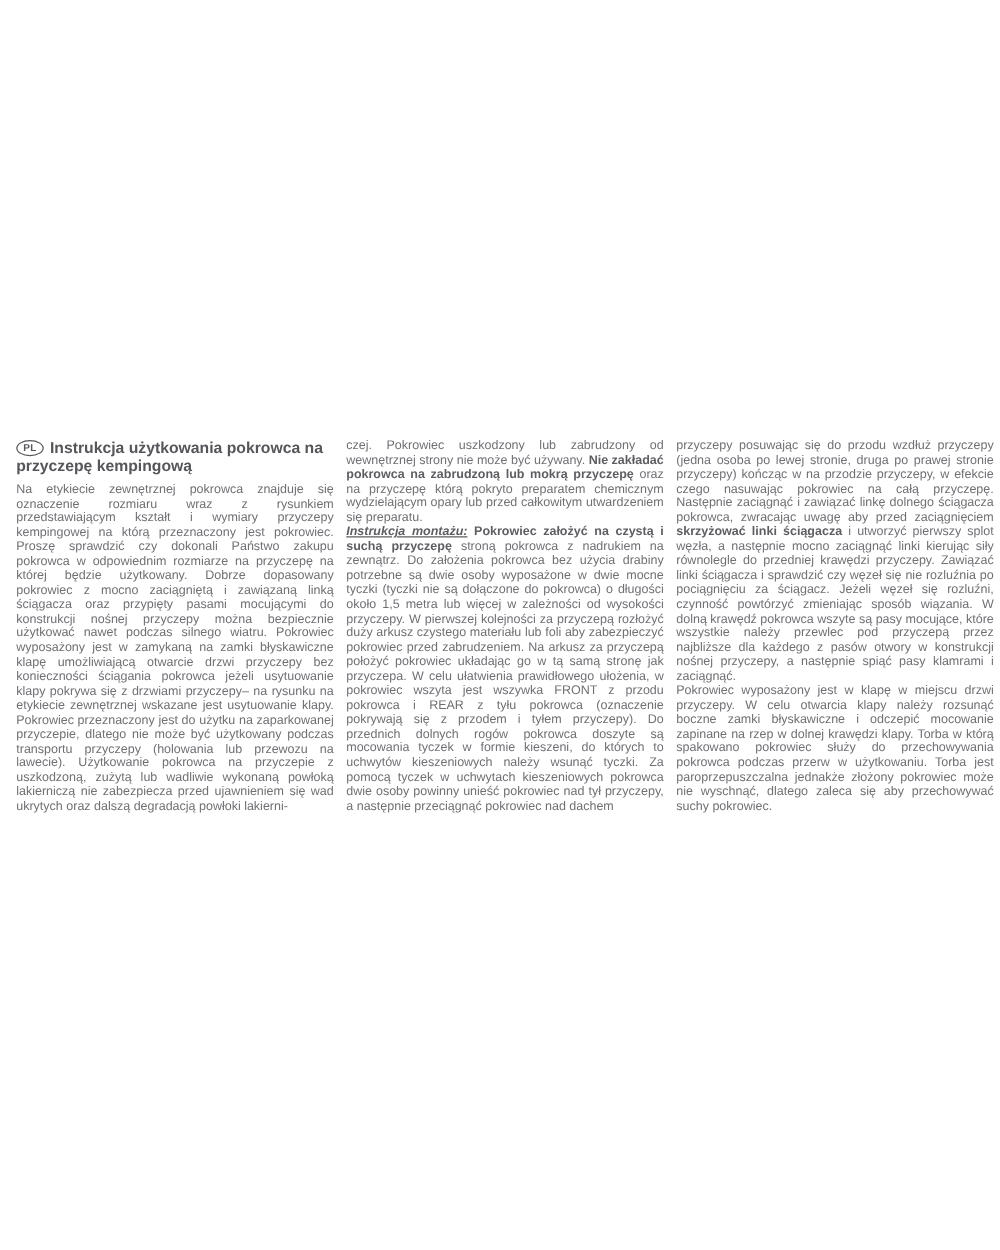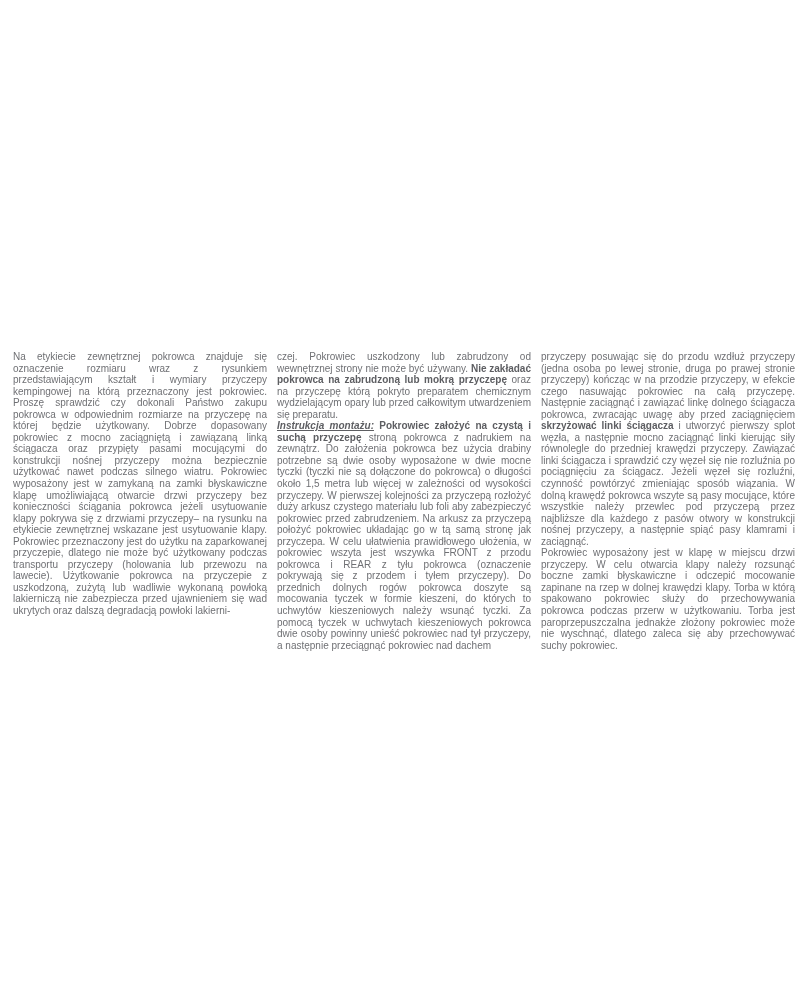--- a/index.html
+++ b/index.html
@@ -61,20 +61,23 @@
   .para span.i { font-style: italic; margin-top: 20px; }
   .para span.u { text-decoration: underline; }
 </style>
 </head>
 <body>
 
 <div class="sheet">
   <div class="text-block">
 
     <div class="col">
+      <h2 class="col-header">
+        <span class="pl-badge">PL</span><span>Instrukcja użytkowania pokrowca na przyczepę kempingową</span>
+      </h2>
       <div>
           <p class="para"><span>Na etykiecie zewnętrznej pokrowca znajduje się oznaczenie rozmiaru wraz z rysunkiem przedstawiającym kształt i wymiary przyczepy kempingowej na którą przeznaczony jest pokrowiec. Proszę sprawdzić czy dokonali Państwo zakupu pokrowca w odpowiednim rozmiarze na przyczepę na której będzie użytkowany. Dobrze dopasowany pokrowiec z mocno zaciągniętą i zawiązaną linką ściągacza oraz przypięty pasami mocującymi do konstrukcji nośnej przyczepy można bezpiecznie użytkować nawet podczas silnego wiatru. Pokrowiec wyposażony jest w zamykaną na zamki błyskawiczne klapę umożliwiającą otwarcie drzwi przyczepy bez konieczności ściągania pokrowca jeżeli usytuowanie klapy pokrywa się z drzwiami przyczepy– na rysunku na etykiecie zewnętrznej wskazane jest usytuowanie klapy. Pokrowiec przeznaczony jest do użytku na zaparkowanej przyczepie, dlatego nie może być użytkowany podczas transportu przyczepy (holowania lub przewozu na lawecie). Użytkowanie pokrowca na przyczepie z uszkodzoną, zużytą lub wadliwie wykonaną powłoką lakierniczą nie zabezpiecza przed ujawnieniem się wad ukrytych oraz dalszą degradacją powłoki lakierni-</span></p>
         </div>
     </div>
 
     <div class="col">
       <div>
           <p class="para"><span>czej. Pokrowiec uszkodzony lub zabrudzony od wewnętrznej strony nie może być używany. </span><span class="b">Nie zakładać pokrowca na zabrudzoną lub mokrą przyczepę</span><span> oraz na przyczepę którą pokryto preparatem chemicznym wydzielającym opary lub przed całkowitym utwardzeniem się preparatu.</span></p>
           <p class="para"><span class="b i u">Instrukcja montażu:</span><span class="b"> </span><span class="b">Pokrowiec założyć na czystą i suchą przyczepę</span><span> stroną pokrowca z nadrukiem na zewnątrz. Do założenia pokrowca bez użycia drabiny potrzebne są dwie osoby wyposażone w dwie mocne tyczki (tyczki nie są dołączone do pokrowca) o długości około 1,5 metra lub więcej w zależności od wysokości przyczepy. W pierwszej kolejności za przyczepą rozłożyć duży arkusz czystego materiału lub foli aby zabezpieczyć pokrowiec przed zabrudzeniem. Na arkusz za przyczepą położyć pokrowiec układając go w tą samą stronę jak przyczepa. W celu ułatwienia prawidłowego ułożenia, w pokrowiec wszyta jest wszywka FRONT z przodu pokrowca i REAR z tyłu pokrowca (oznaczenie pokrywają się z przodem i tyłem przyczepy). Do przednich dolnych rogów pokrowca doszyte są mocowania tyczek w formie kieszeni, do których to uchwytów kieszeniowych należy wsunąć tyczki. Za pomocą tyczek w uchwytach kieszeniowych pokrowca dwie osoby powinny unieść pokrowiec nad tył przyczepy, a następnie przeciągnąć pokrowiec nad dachem</span></p>
         </div>

